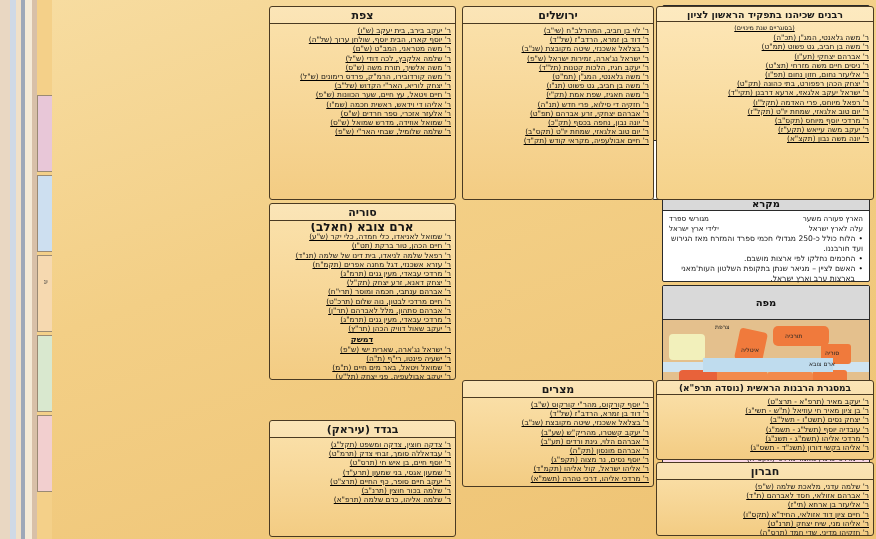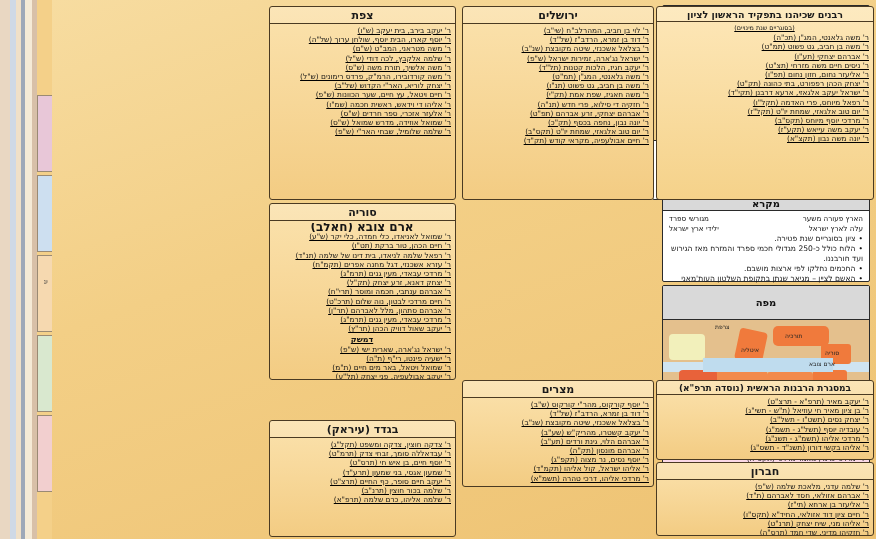--- a/index.html
+++ b/index.html
@@ -123,21 +123,20 @@
       <div class="hdr">מקרא</div>
       <div class="body">
         <div style="display:flex;justify-content:space-between;">
           <span style="font-size:7.2px;">הארץ פעורה משער</span>
           <span style="font-size:7.2px;">מגורשי ספרד</span>
         </div>
         <div style="display:flex;justify-content:space-between;">
           <span style="font-size:7.2px;">עלה לארץ ישראל</span>
           <span style="font-size:7.2px;">ילידי ארץ ישראל</span>
         </div>
-        <div class="bullet">ציון בסוגריים שנת פטירה.</div>
         <div class="bullet">הלוח כולל כ-250 מגדולי חכמי ספרד והמזרח מאז הגירוש ועד חורבננו.</div>
         <div class="bullet">החכמים נחלקו לפי ארצות מושבם.</div>
         <div class="bullet">האשם לציין – מגיאר שנתן בתקופת השלטון העות'מאני</div>
         <div style="padding-right:8px;">בארצות ערב וארץ ישראל.</div>
       </div>
     </div>
 
     <div id="mapbox">
       <div class="hdr">מפה</div>
       <div id="mapcanvas">

